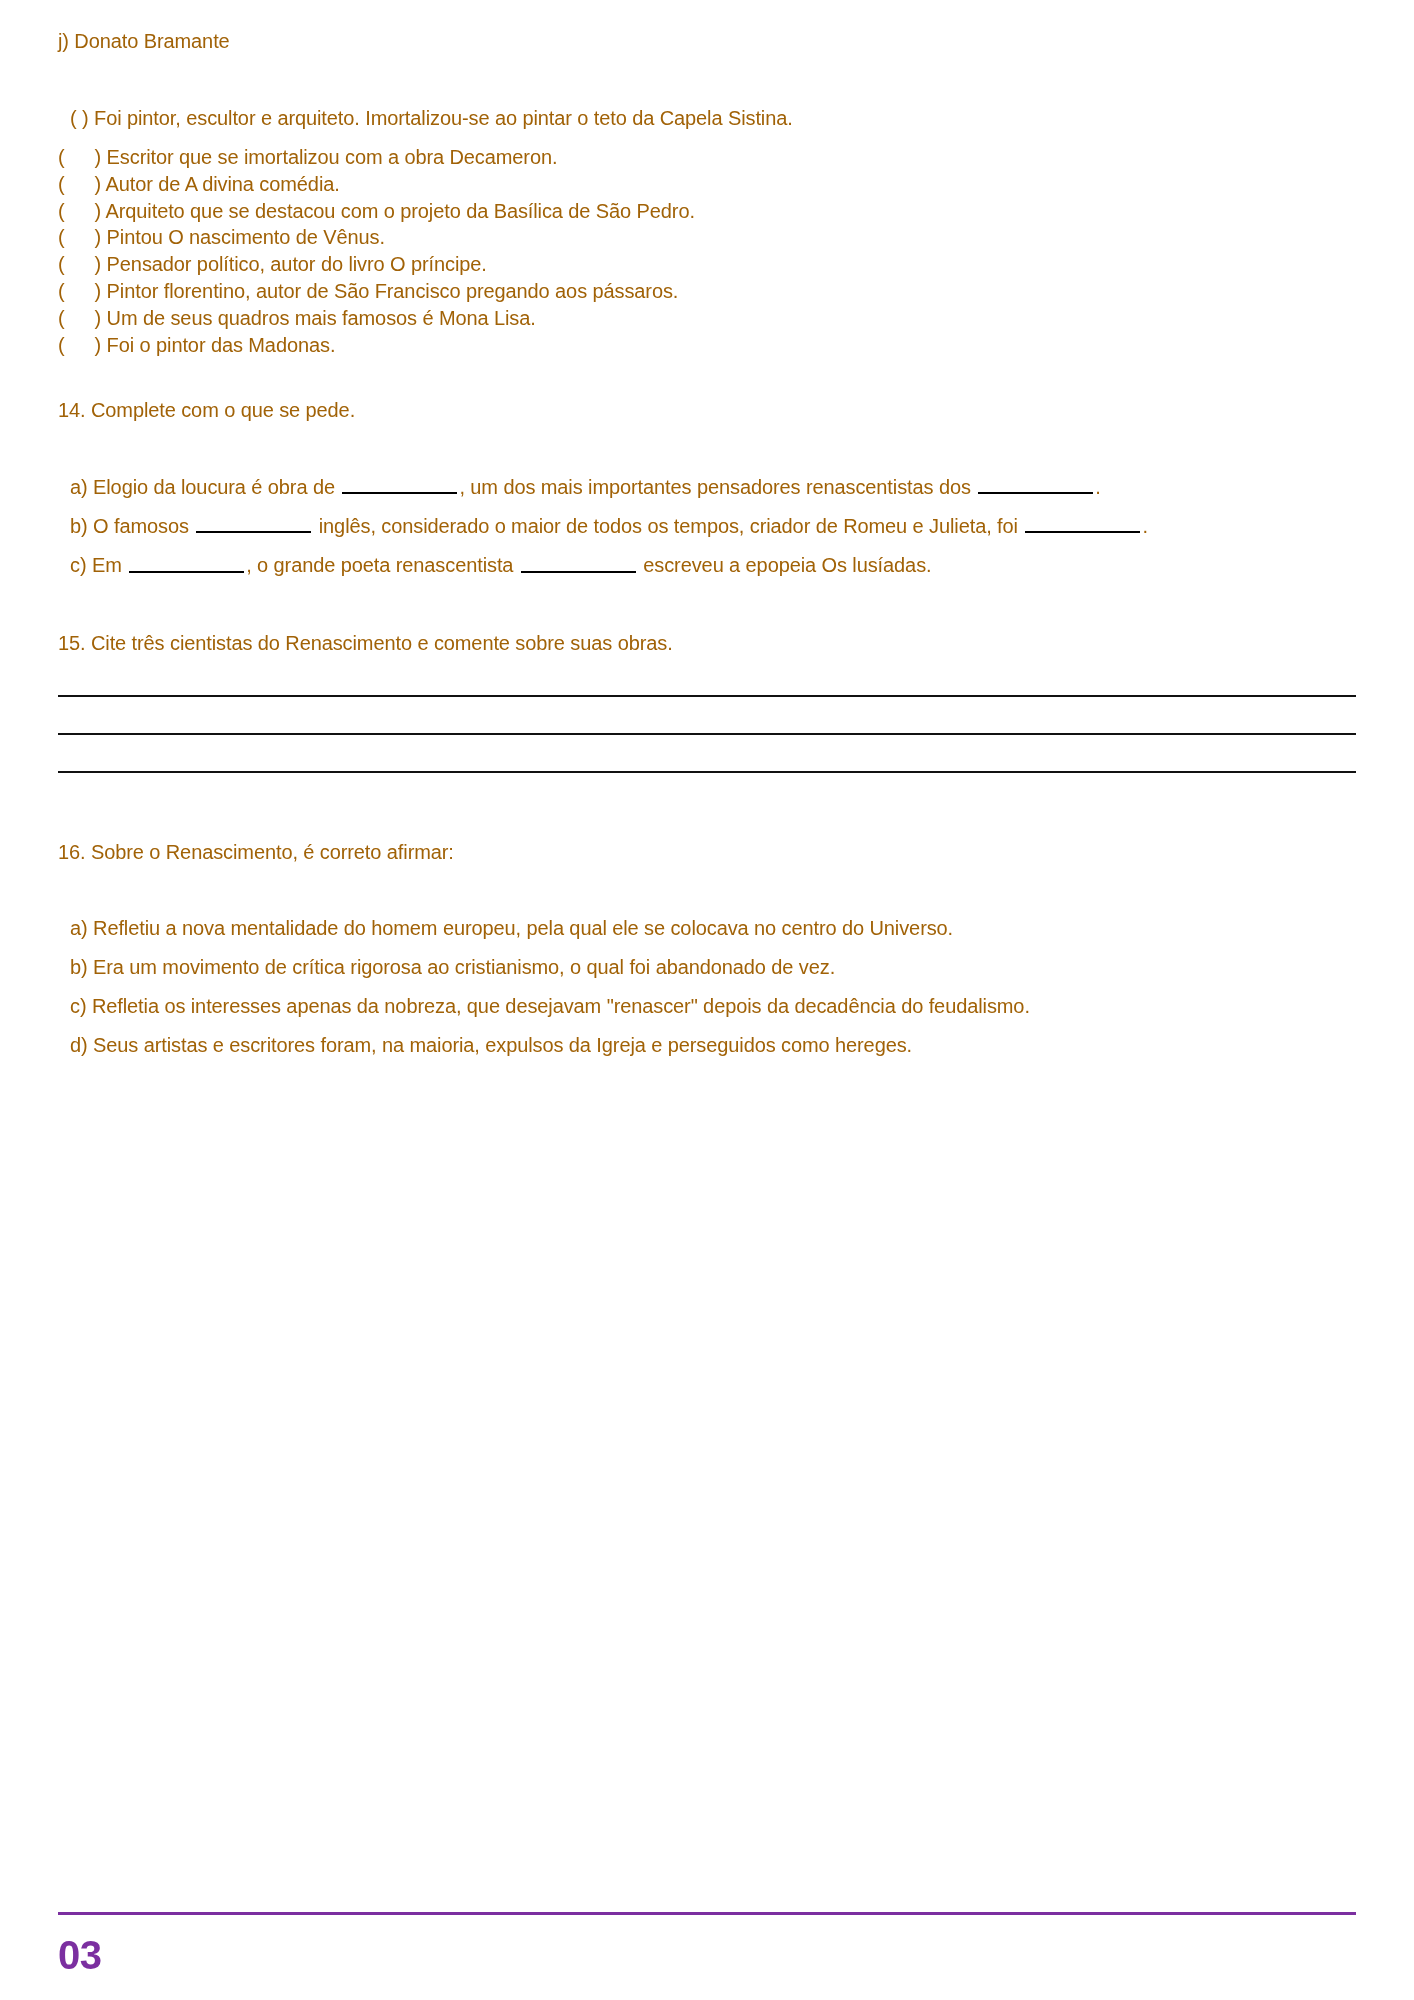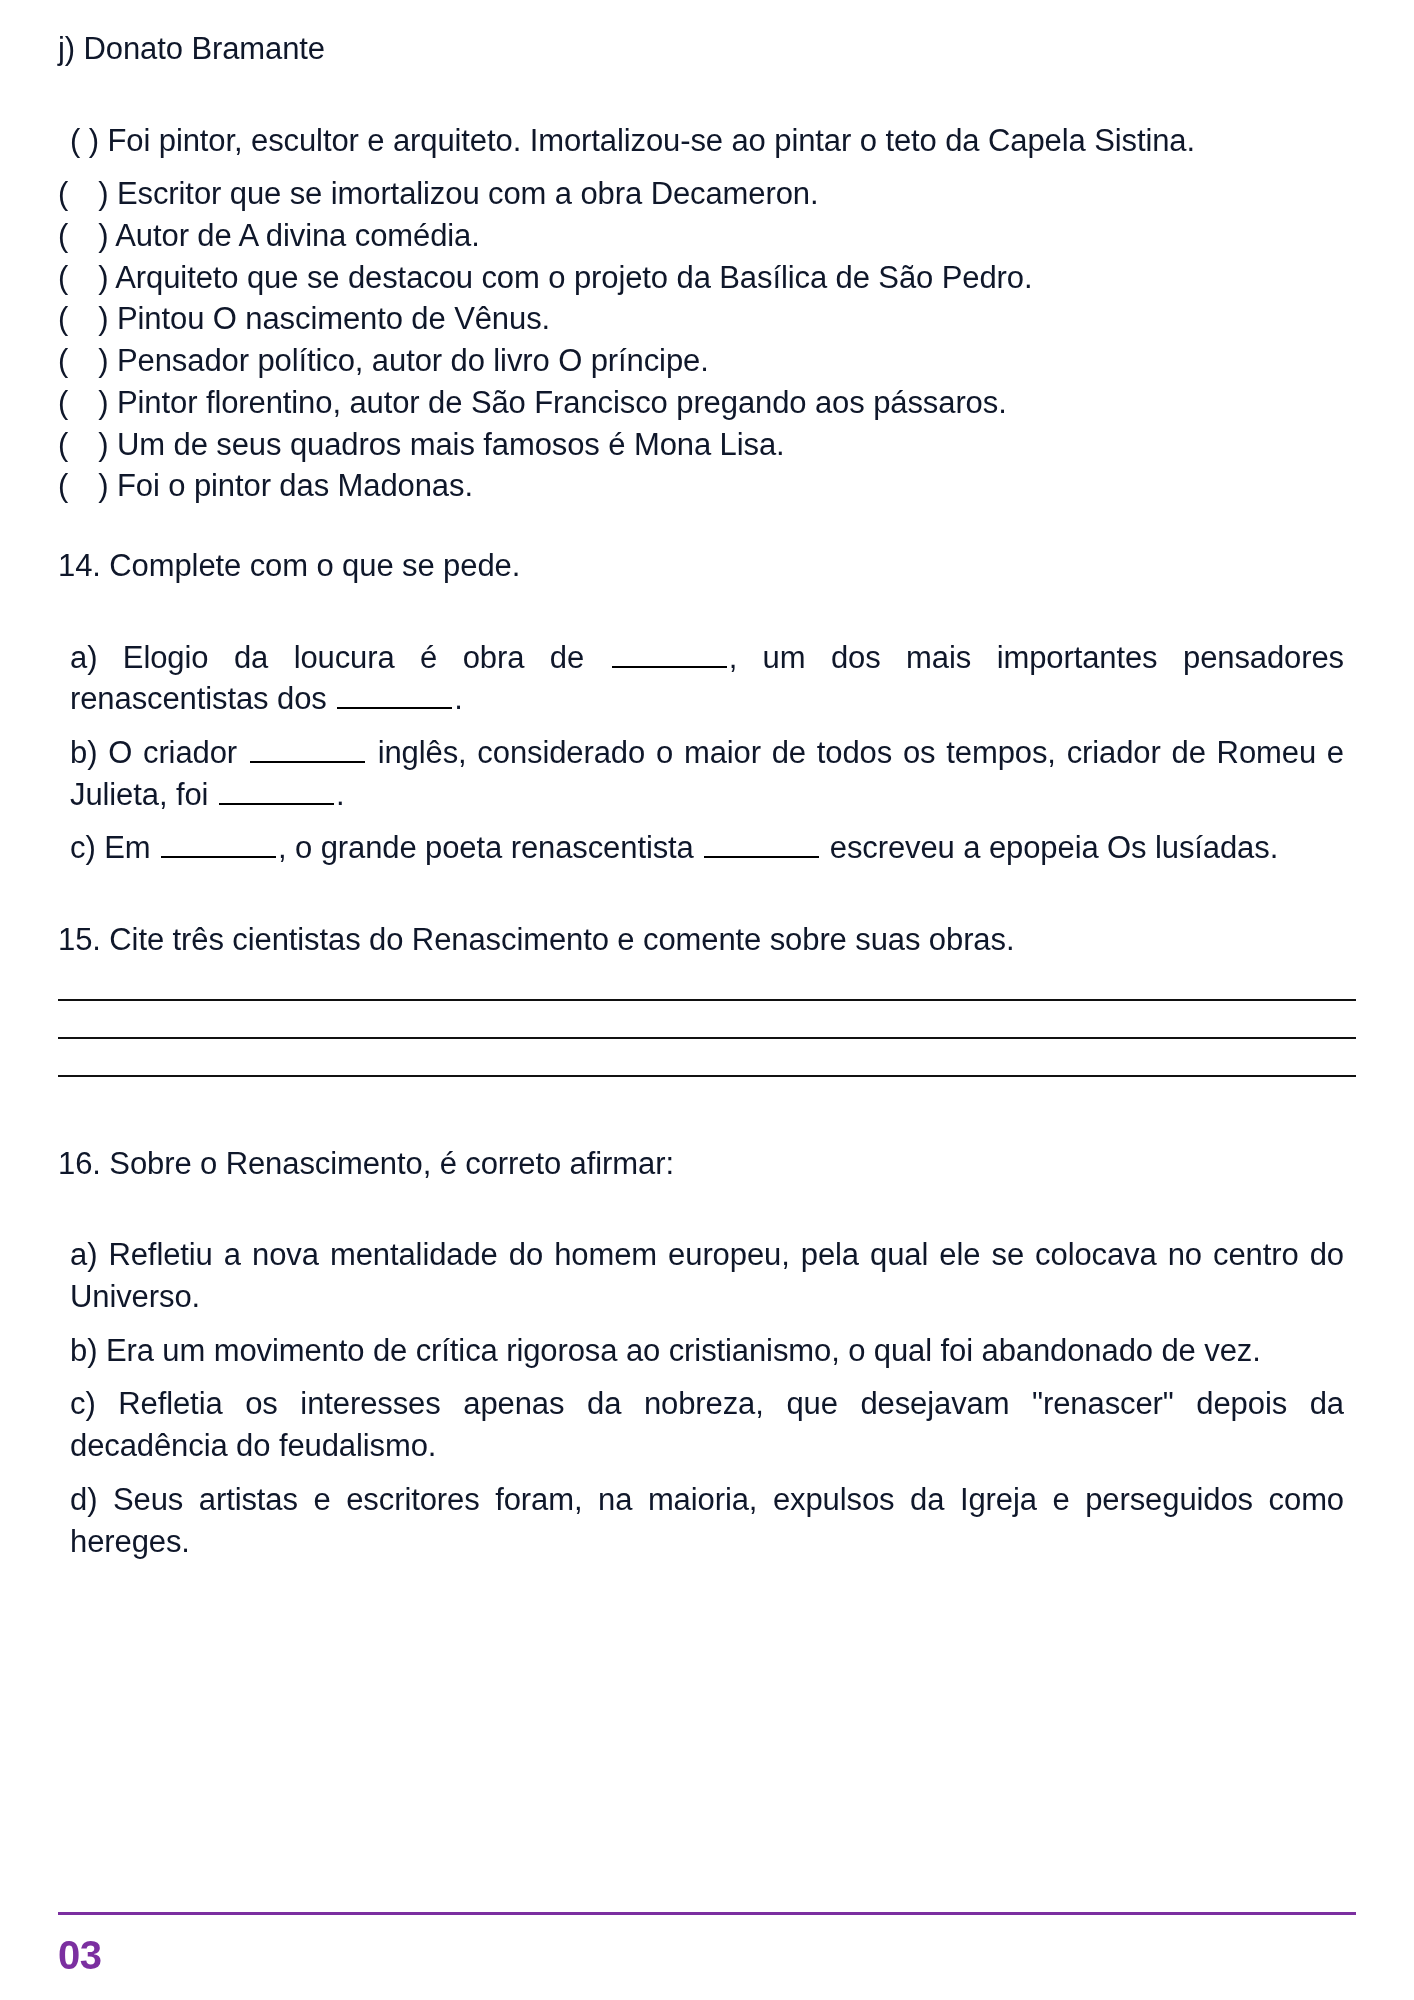--- a/index.html
+++ b/index.html
@@ -18,23 +18,23 @@
 
   .page {
     position: relative;
     width: 1414px;
     height: 2000px;
     box-sizing: border-box;
     padding: 28px 58px 0 58px;
   }
 
   .body-text {
-    font-size: 31px;
+    font-size: 20px;
     line-height: 1.345;
-    color: #0f172a;
+    color: #a16207;
     letter-spacing: -0.1px;
   }
 
   
   .item-heading {
     margin: 12px 0 0 0;
   }
 
   .spacer-lg { height: 38px; }
   .spacer-md { height: 30px; }
@@ -140,21 +140,21 @@
     </div>
 
     <div class="spacer-lg"></div>
 
     <p class="q-title">14. Complete com o que se pede.</p>
 
     <div class="spacer-lg"></div>
 
     <p class="just"><span>a) Elogio da loucura é obra de </span><span class="blank blank-w1"></span><span>, um dos mais importantes pensadores renascentistas dos </span><span class="blank blank-w1"></span><span>.</span></p>
 
-    <p class="just"><span>b) O criador </span><span class="blank blank-w1"></span><span> inglês, considerado o maior de todos os tempos, criador de Romeu e Julieta, foi </span><span class="blank blank-w1"></span><span>.</span></p>
+    <p class="just"><span>b) O famosos </span><span class="blank blank-w1"></span><span> inglês, considerado o maior de todos os tempos, criador de Romeu e Julieta, foi </span><span class="blank blank-w1"></span><span>.</span></p>
 
     <p class="just"><span>c) Em </span><span class="blank blank-w1"></span><span>, o grande poeta renascentista </span><span class="blank blank-w1"></span><span> escreveu a epopeia Os lusíadas.</span></p>
 
     <div class="spacer-lg"></div>
 
     <p class="q-title">15. Cite três cientistas do Renascimento e comente sobre suas obras.</p>
 
     <div class="spacer-lg"></div>
 
     <div class="answer-lines">

